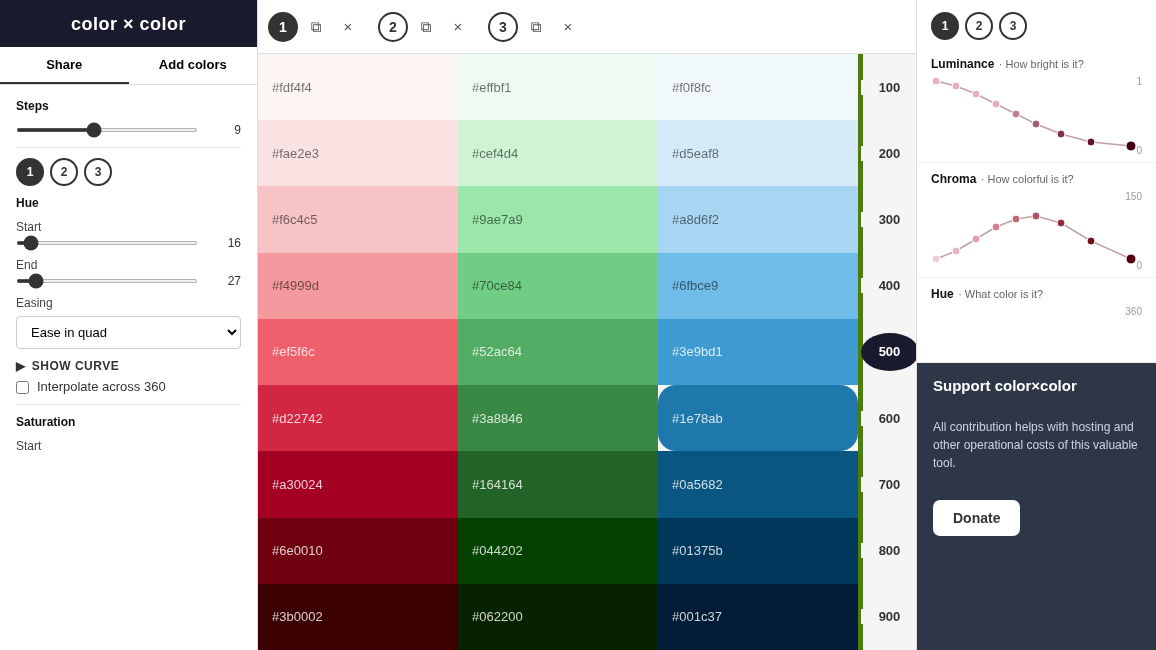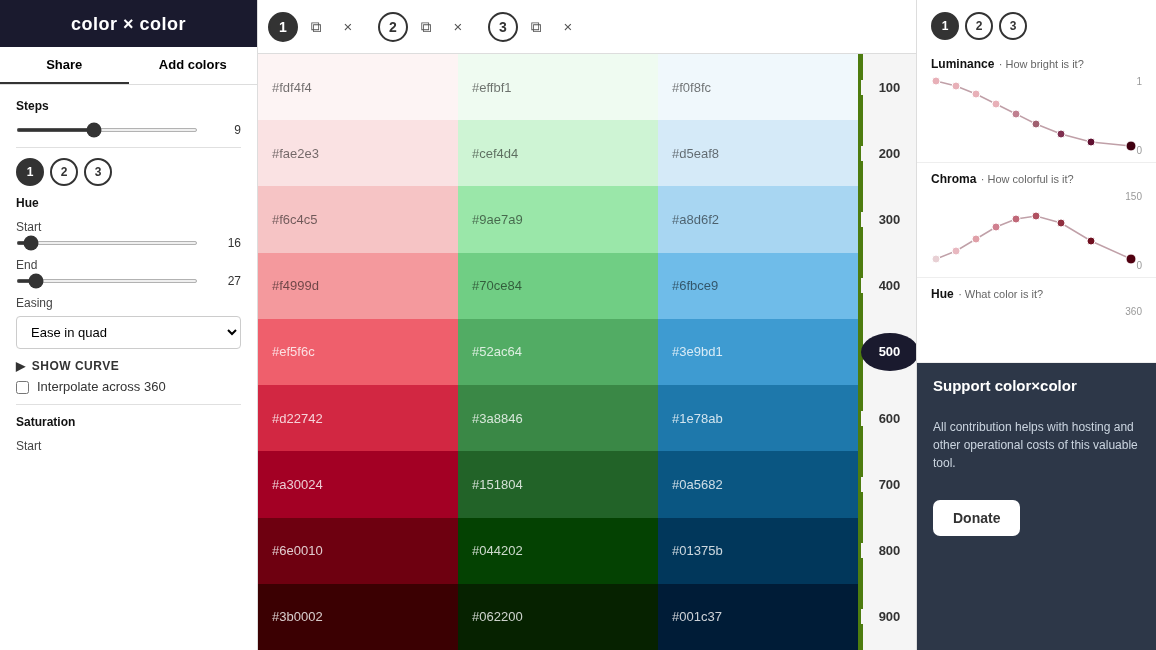--- a/index.html
+++ b/index.html
@@ -471,28 +471,28 @@
         <div class="color-cell light-text" style="background-color: rgb(239, 95, 108);">#ef5f6c</div>
         <div class="color-cell light-text" style="background-color: rgb(82, 172, 100);">#52ac64</div>
         <div class="color-cell light-text" style="background-color: rgb(62, 155, 209);">#3e9bd1</div>
         <div class="row-label-wrap">
           <div class="row-label highlighted">500</div>
         </div>
       </div>
       <div class="color-row">
         <div class="color-cell light-text" style="background-color: rgb(210, 39, 66);">#d22742</div>
         <div class="color-cell light-text" style="background-color: rgb(58, 136, 70);">#3a8846</div>
-        <div class="color-cell light-text" style="background-color: rgb(30, 120, 171);">#1e78ab</div>
+        <div class="color-cell light-text" style="background-color: rgb(30, 120, 171); border-radius: 18px;">#1e78ab</div>
         <div class="row-label-wrap">
           <div class="row-label">600</div>
         </div>
       </div>
       <div class="color-row">
         <div class="color-cell light-text" style="background-color: rgb(163, 0, 36);">#a30024</div>
-        <div class="color-cell light-text" style="background-color: rgb(34, 99, 40);">#151804</div>
+        <div class="color-cell light-text" style="background-color: rgb(34, 99, 40);">#164164</div>
         <div class="color-cell light-text" style="background-color: rgb(10, 86, 130);">#0a5682</div>
         <div class="row-label-wrap">
           <div class="row-label">700</div>
         </div>
       </div>
       <div class="color-row">
         <div class="color-cell light-text" style="background-color: rgb(110, 0, 16);">#6e0010</div>
         <div class="color-cell light-text" style="background-color: rgb(4, 66, 2);">#044202</div>
         <div class="color-cell light-text" style="background-color: rgb(1, 55, 91);">#01375b</div>
         <div class="row-label-wrap">

